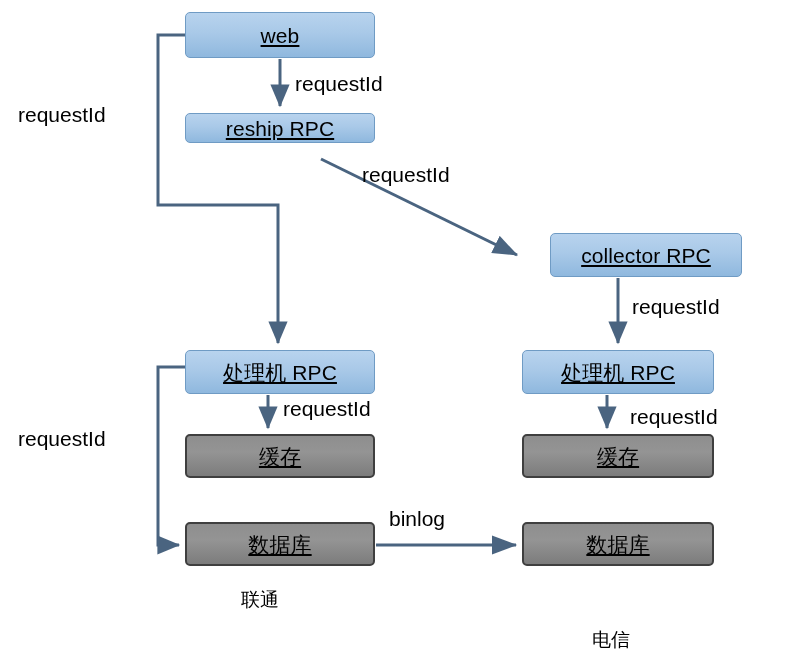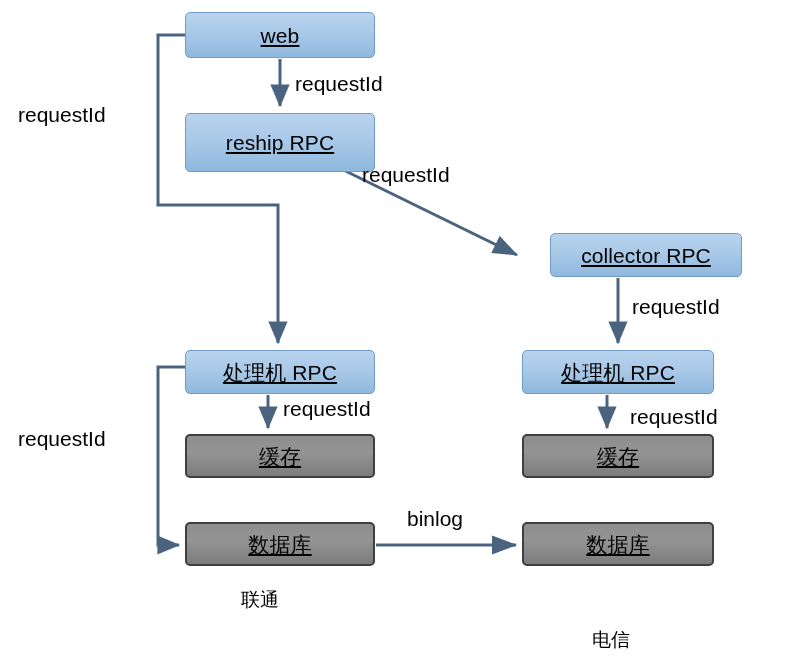--- a/index.html
+++ b/index.html
@@ -103,21 +103,21 @@
 
     <path d="M185,367 L158,367 L158,545 L179,545" fill="none" stroke="#4a6480" stroke-width="3" marker-end="url(#arrow)"></path>
 
     <path d="M376,545 L516,545" fill="none" stroke="#4a6480" stroke-width="3" marker-end="url(#arrowThin)"></path>
   </svg>
 
   <div class="node blue" style="left:185px; top:12px; width:190px; height:46px;">
     <span>web</span>
   </div>
 
-  <div class="node blue" style="left:185px; top:113px; width:190px; height:59px;">
+  <div class="node blue" style="left:185px; top:113px; width:190px; height:30px;">
     <span>reship RPC</span>
   </div>
 
   <div class="node blue" style="left:550px; top:233px; width:192px; height:44px;">
     <span>collector RPC</span>
   </div>
 
   <div class="node blue" style="left:185px; top:350px; width:190px; height:44px;">
     <span>处理机 RPC</span>
   </div>
@@ -149,19 +149,19 @@
   <div class="edge-label" style="left:362px; top:164px;">requestId</div>
 
   <div class="edge-label" style="left:632px; top:296px;">requestId</div>
 
   <div class="edge-label" style="left:283px; top:398px;">requestId</div>
 
   <div class="edge-label" style="left:630px; top:406px;">requestId</div>
 
   <div class="side-label" style="left:18px; top:428px;">requestId</div>
 
-  <div class="edge-label" style="left:407px; top:508px;text-align:right;">binlog</div>
+  <div class="edge-label" style="left:389px; top:508px;text-align:right;">binlog</div>
 
   <div class="carrier-label" style="left:241px; top:590px;">联通</div>
 
   <div class="carrier-label" style="left:592px; top:630px;">电信</div>
 
 </div>
 
 </body></html>

